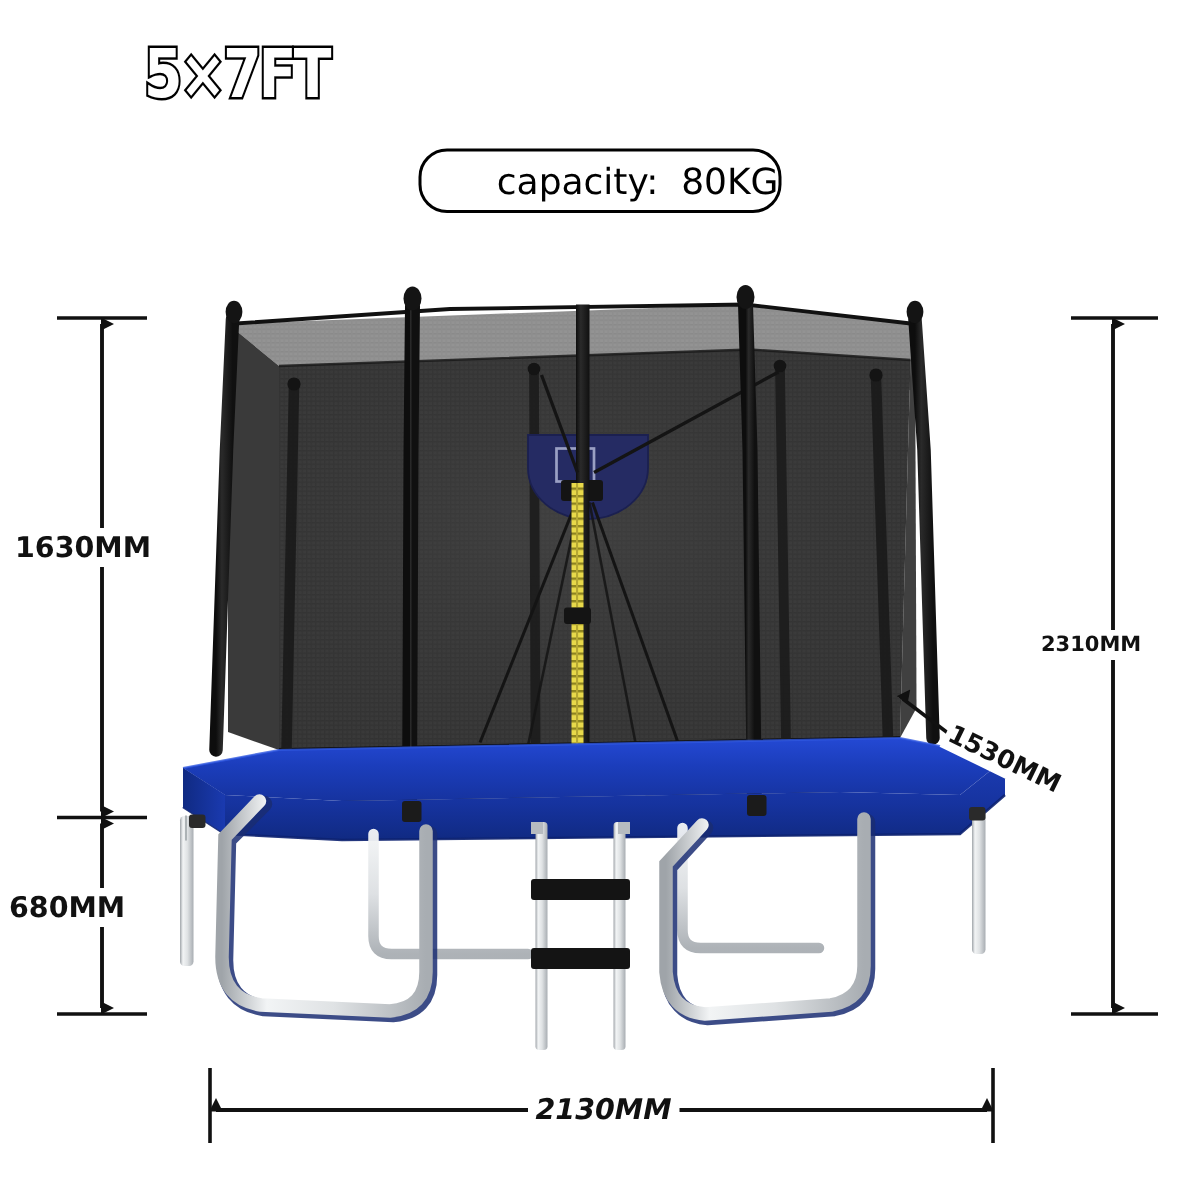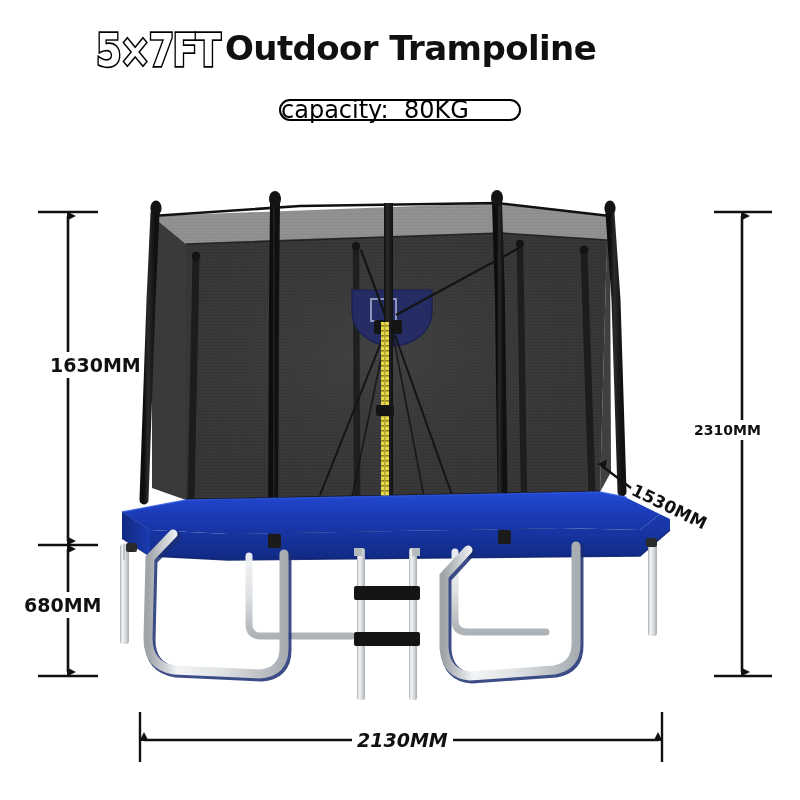--- a/index.html
+++ b/index.html
@@ -31,63 +31,62 @@
   }
   .title{
     position:absolute;left:225px;top:30px;
     font-size:34px;font-weight:bold;color:#101010;
     font-family:"DejaVu Sans", sans-serif;
     letter-spacing:-0.6px;
     line-height:1.1;
   }
   .capacity-badge{
     position:absolute;left:279px;top:99px;
-    width:242px;height:22px;
+    width:242px;height:43px;
     border:2.5px solid #000;
     border-radius:19px;
     box-sizing:border-box;
-    display:flex;align-items:center;justify-content:flex-start;
+    display:flex;align-items:center;justify-content:flex-end;
   }
   .capacity-text{
     font-size:24px;font-weight:normal;color:#000;
     font-family:"DejaVu Sans", sans-serif;
     letter-spacing:0px;
     white-space:pre;
   }
 
   
   .dim-label{
     position:absolute;
     font-family:"DejaVu Sans", sans-serif;
     font-weight:bold;
     color:#111;
     background:#ffffff;
     white-space:nowrap;
   }
-  #lbl-1630{left:8px;top:352px;font-size:19px;padding:2px 2px;margin-left:40px;}
-  #lbl-680 {left:22px;top:592px;font-size:19px;padding:2px 2px;}
+  #lbl-1630{left:8px;top:352px;font-size:19px;padding:2px 2px;}
+  #lbl-680 {left:4px;top:592px;font-size:19px;padding:2px 2px;}
   #lbl-2310{left:692px;top:420px;font-size:14px;padding:2px 2px;}
   #lbl-2130{left:352px;top:728px;font-size:19px;padding:1px 5px;font-style:italic;}
   #lbl-1530{
     left:636px;top:478px;font-size:17px;
     transform:rotate(26deg);transform-origin:left top;
     padding:1px 2px;
   }
 
   
   .product{position:absolute;left:0;top:0;width:800px;height:800px;}
 </style>
 </head>
 <body>
 
 <div id="stage">
 
   <div class="header">
     <div class="logo-badge">5×7FT</div>
-    <div class="title">Outdoor Trampoline</div>
     <div class="capacity-badge">
       <span class="capacity-text">capacity:  80KG</span>
     </div>
   </div>
 
   <svg class="product" width="800" height="800" viewBox="0 0 800 800">
     <defs>
 
       <pattern id="netMesh" width="3" height="3" patternUnits="userSpaceOnUse">
         <rect width="3" height="3" fill="#3b3b3b"></rect>

